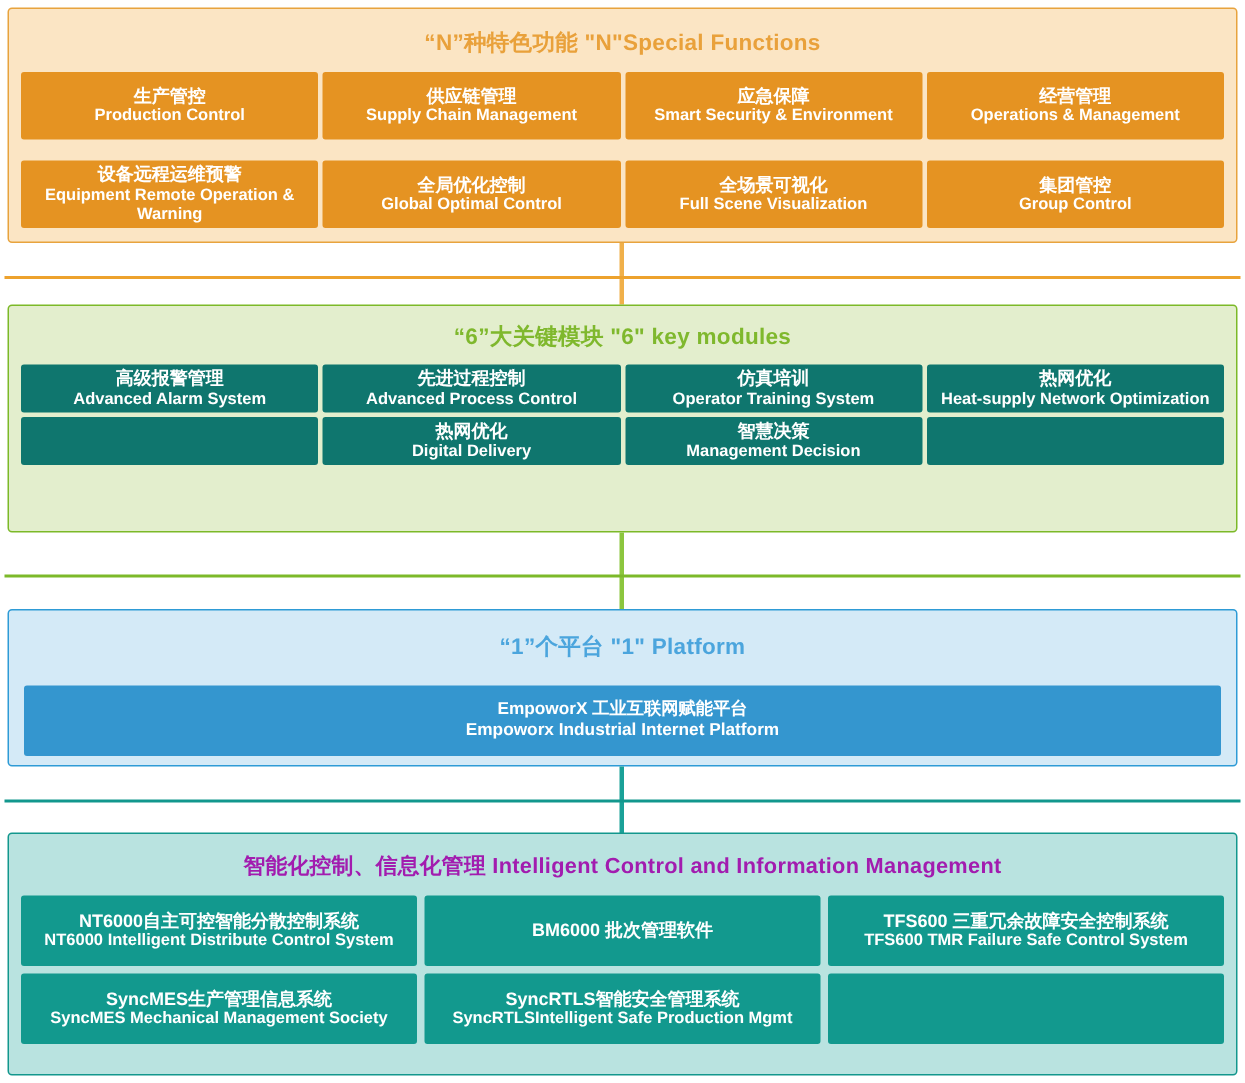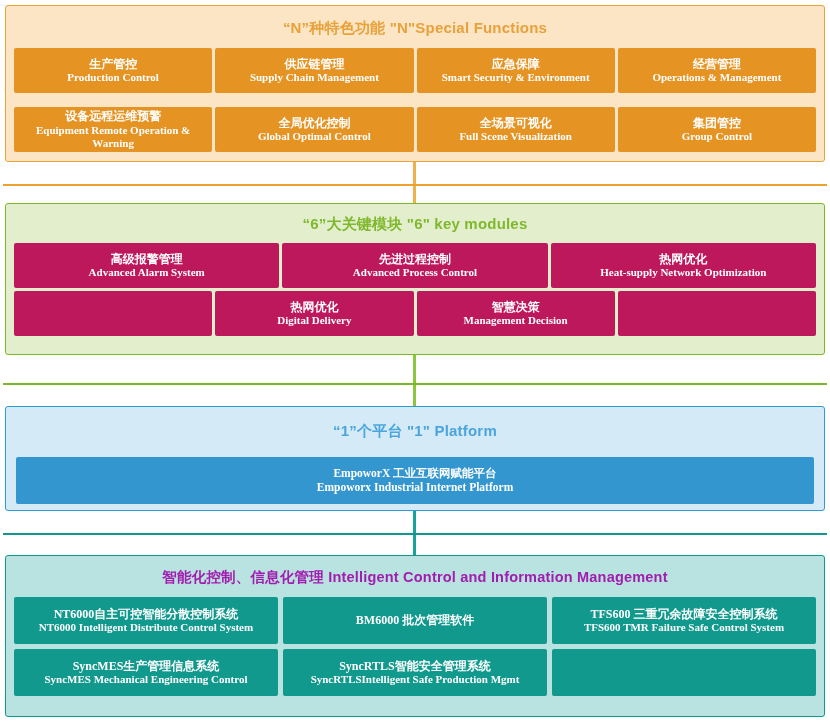--- a/index.html
+++ b/index.html
@@ -44,21 +44,20 @@
     box-sizing: border-box;
     display: flex;
     flex-direction: column;
     align-items: center;
     justify-content: center;
     text-align: center;
     color: #ffffff;
     border-radius: 2px;
     line-height: 1.18;
     overflow: visible;
-    font-family: Liberation Serif, serif;
   }
   .tile .cn {
     font-weight: 700;
     white-space: nowrap;
   }
   .tile .en {
     font-weight: 600;
     white-space: nowrap;
   }
   .tile.wrap .en { white-space: normal; }
@@ -96,23 +95,23 @@
   }
   #panel-modules .panel-title {
     color: #7fb82d;
     font-size: 15px;
     padding-top: 11px;
     padding-bottom: 9px;
   }
   #panel-modules .tile-row { padding: 0 8px; gap: 3px; }
   #panel-modules .tile-row + .tile-row { margin-top: 3px; }
   #panel-modules .tile {
-    background: #be185d;
+    background: #0f766e;
     flex: 1 1 0;
-    height: 45px;
+    height: 32px;
   }
   #panel-modules .tile .cn { font-size: 12px; }
   #panel-modules .tile .en { font-size: 11px; }
 
   
   #panel-platform {
     top: 406px;
     height: 105px;
     background: #d4eaf7;
     border-color: #2e9bd6;
@@ -224,20 +223,24 @@
     <div class="tile-row">
       <div class="tile">
         <span class="cn">高级报警管理</span>
         <span class="en">Advanced Alarm System</span>
       </div>
       <div class="tile">
         <span class="cn">先进过程控制</span>
         <span class="en">Advanced Process Control</span>
       </div>
       <div class="tile">
+        <span class="cn">仿真培训</span>
+        <span class="en">Operator Training System</span>
+      </div>
+      <div class="tile">
         <span class="cn">热网优化</span>
         <span class="en">Heat-supply Network Optimization</span>
       </div>
     </div>
 
     <div class="tile-row">
       <div class="tile empty"></div>
       <div class="tile">
         <span class="cn">热网优化</span>
         <span class="en">Digital  Delivery</span>
@@ -280,21 +283,21 @@
       </div>
       <div class="tile">
         <span class="cn">TFS600 三重冗余故障安全控制系统</span>
         <span class="en">TFS600 TMR Failure Safe Control System</span>
       </div>
     </div>
 
     <div class="tile-row">
       <div class="tile">
         <span class="cn">SyncMES生产管理信息系统</span>
-        <span class="en">SyncMES Mechanical Engineering Control</span>
+        <span class="en">SyncMES Mechanical Management Society</span>
       </div>
       <div class="tile">
         <span class="cn">SyncRTLS智能安全管理系统</span>
         <span class="en">SyncRTLSIntelligent Safe Production Mgmt</span>
       </div>
       <div class="tile empty"></div>
     </div>
   </section>
 
 </div>

